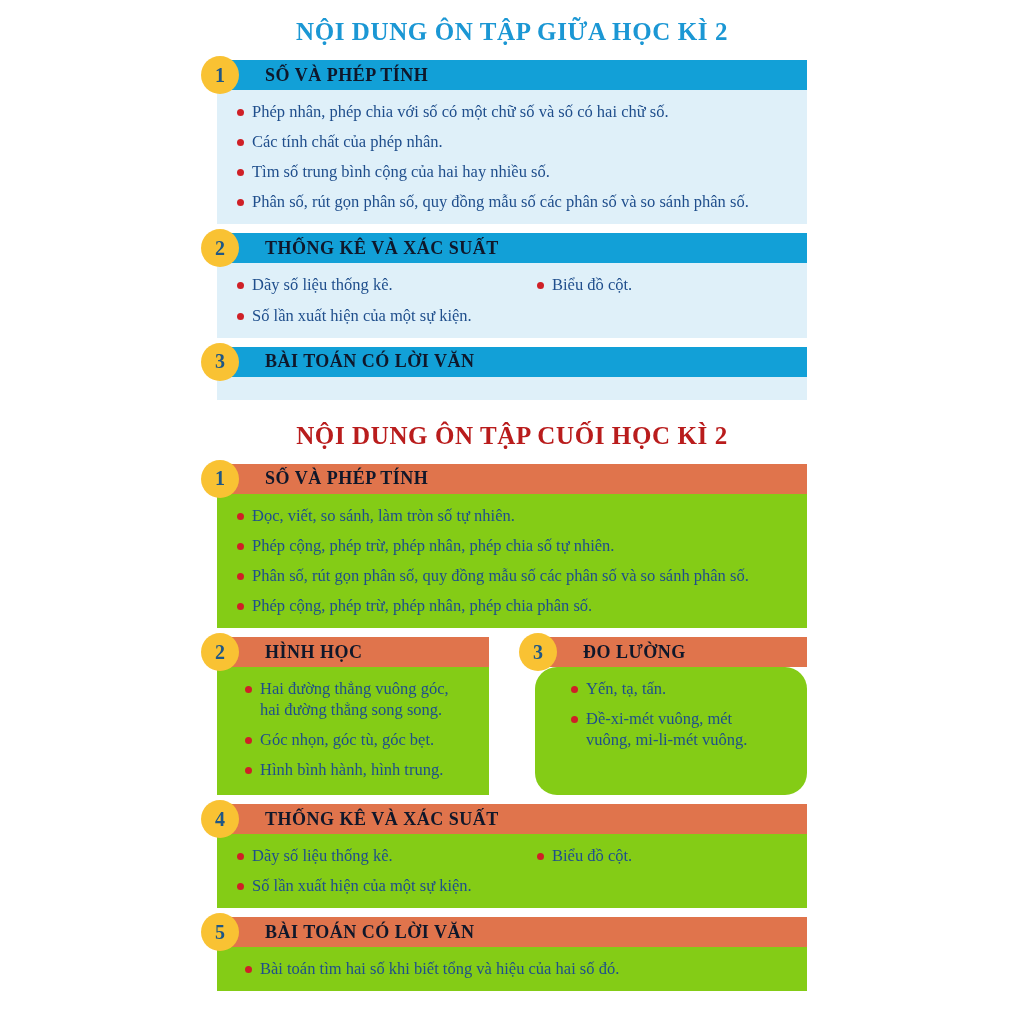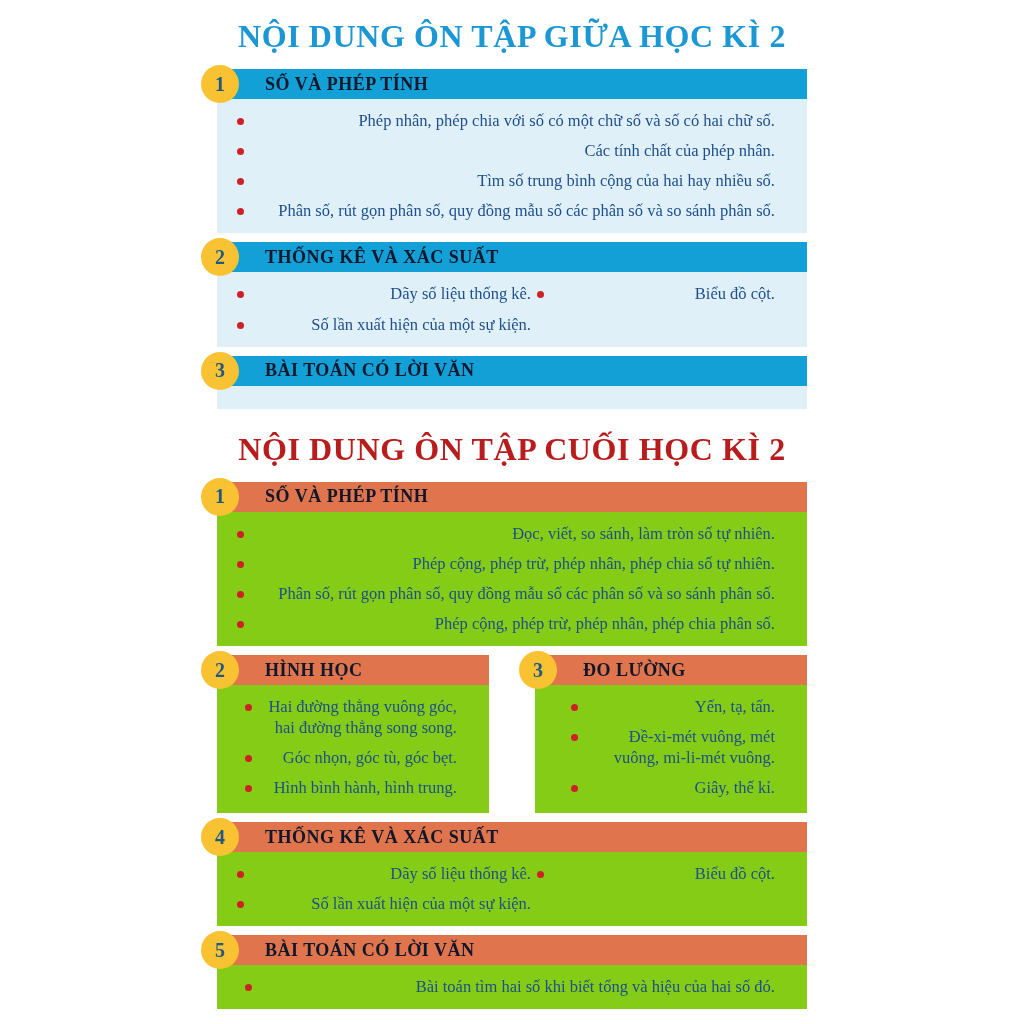--- a/index.html
+++ b/index.html
@@ -19,21 +19,21 @@
     height: 1024px;
     box-sizing: border-box;
     padding: 0;
   }
 
   
   .doc-title {
     text-align: center;
     font-family: "Liberation Serif", serif;
     font-weight: bold;
-    font-size: 32px;
+    font-size: 25px;
     letter-spacing: 0.6px;
     text-transform: uppercase;
   }
   .doc-title.blue { color: #1b97d4; }
   .doc-title.red  { color: #b91c1c; }
 
   
   .section {
     position: relative;
     margin: 0 auto;
@@ -74,21 +74,20 @@
     font-weight: bold;
     font-size: 18px;
     letter-spacing: 0.5px;
     text-transform: uppercase;
     white-space: nowrap;
   }
 
   .sec-body {
     padding: 11px 32px 12px 14px;
     box-sizing: border-box;
-    text-align: right;
   }
   .sec-body.blue   { background: #dff0f9; }
   .sec-body.cream  { background: #84cc16; }
 
   
   ul.items {
     list-style: none;
     margin: 0;
     padding: 0;
   }
@@ -224,25 +223,24 @@
           <li>Hình bình hành, hình trung.</li>
         </ul>
       </div>
     </div>
 
     <div class="section" style="width:272px;">
       <div class="sec-header orange">
         <div class="badge">3</div>
         <span class="sec-title">ĐO LƯỜNG</span>
       </div>
-      <div class="sec-body cream" style="padding-left:30px;min-height:128px;">
+      <div class="sec-body cream" style="padding-left:30px;min-height:128px;border-radius:22px;">
         <ul class="items">
           <li>Yến, tạ, tấn.</li>
           <li>Đề-xi-mét vuông, mét vuông, mi-li-mét vuông.</li>
-          <li>Giây, thế kỉ.</li>
         </ul>
       </div>
     </div>
   </div>
 
   <div class="spacer-sm"></div>
 
   <div class="section" style="width:590px;">
     <div class="sec-header orange">
       <div class="badge">4</div>

